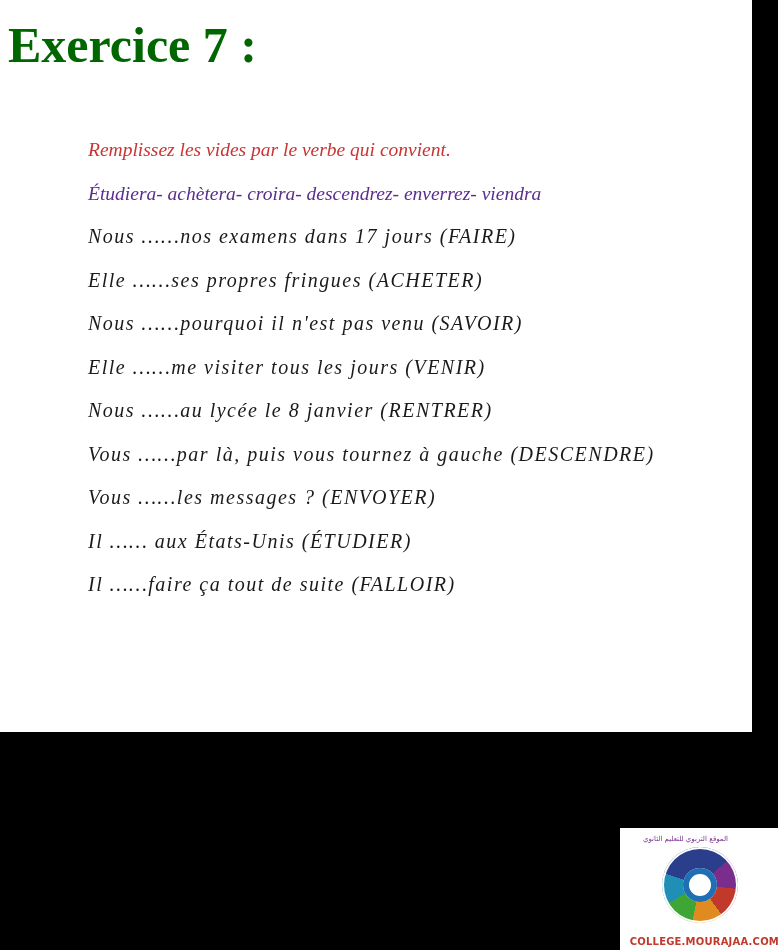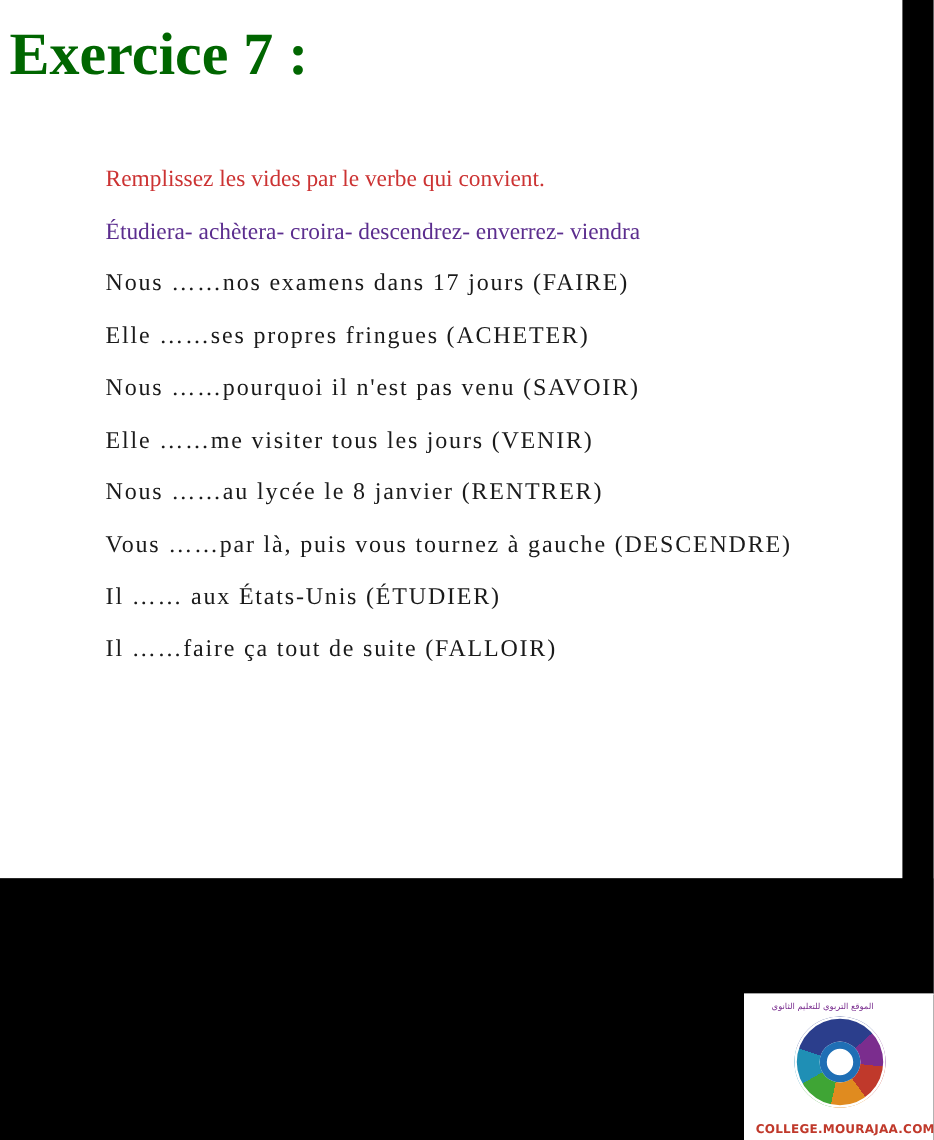--- a/index.html
+++ b/index.html
@@ -31,20 +31,21 @@
     font-size: 50px;
     color: #006600;
     letter-spacing: 0px;
     white-space: nowrap;
   }
   .body-block {
     position: absolute;
     left: 88px;
     top: 128px;
     width: 640px;
+    font-style: italic;
   }
   .line {
     font-size: 20px;
     line-height: 43.5px;
     color: #1a1a1a;
     white-space: nowrap;
     font-family: "Liberation Serif", serif;
   }
   .line.instruction {
     color: #cc3333;
@@ -143,20 +144,21 @@
 
     <div class="line wordbank">Étudiera- achètera- croira- descendrez- enverrez- viendra</div>
 
 
     <div class="line dots">Nous ……nos examens dans 17 jours (FAIRE)</div>
     <div class="line dots">Elle ……ses propres fringues (ACHETER)</div>
     <div class="line dots">Nous ……pourquoi il n'est pas venu (SAVOIR)</div>
     <div class="line dots">Elle ……me visiter tous les jours (VENIR)</div>
     <div class="line dots">Nous ……au lycée le 8 janvier (RENTRER)</div>
     <div class="line dots">Vous ……par là, puis vous tournez à gauche (DESCENDRE)</div>
+    <div class="line dots">Vous ……les messages ? (ENVOYER)</div>
     <div class="line dots">Il …… aux États-Unis (ÉTUDIER)</div>
     <div class="line dots">Il ……faire ça tout de suite (FALLOIR)</div>
 
   </div>
 </div>
 
 <div class="footer">
   <div class="logo-box">
     <div class="logo-arabic">الموقع التربوي للتعليم الثانوي</div>
     <div class="logo-disc"></div>

